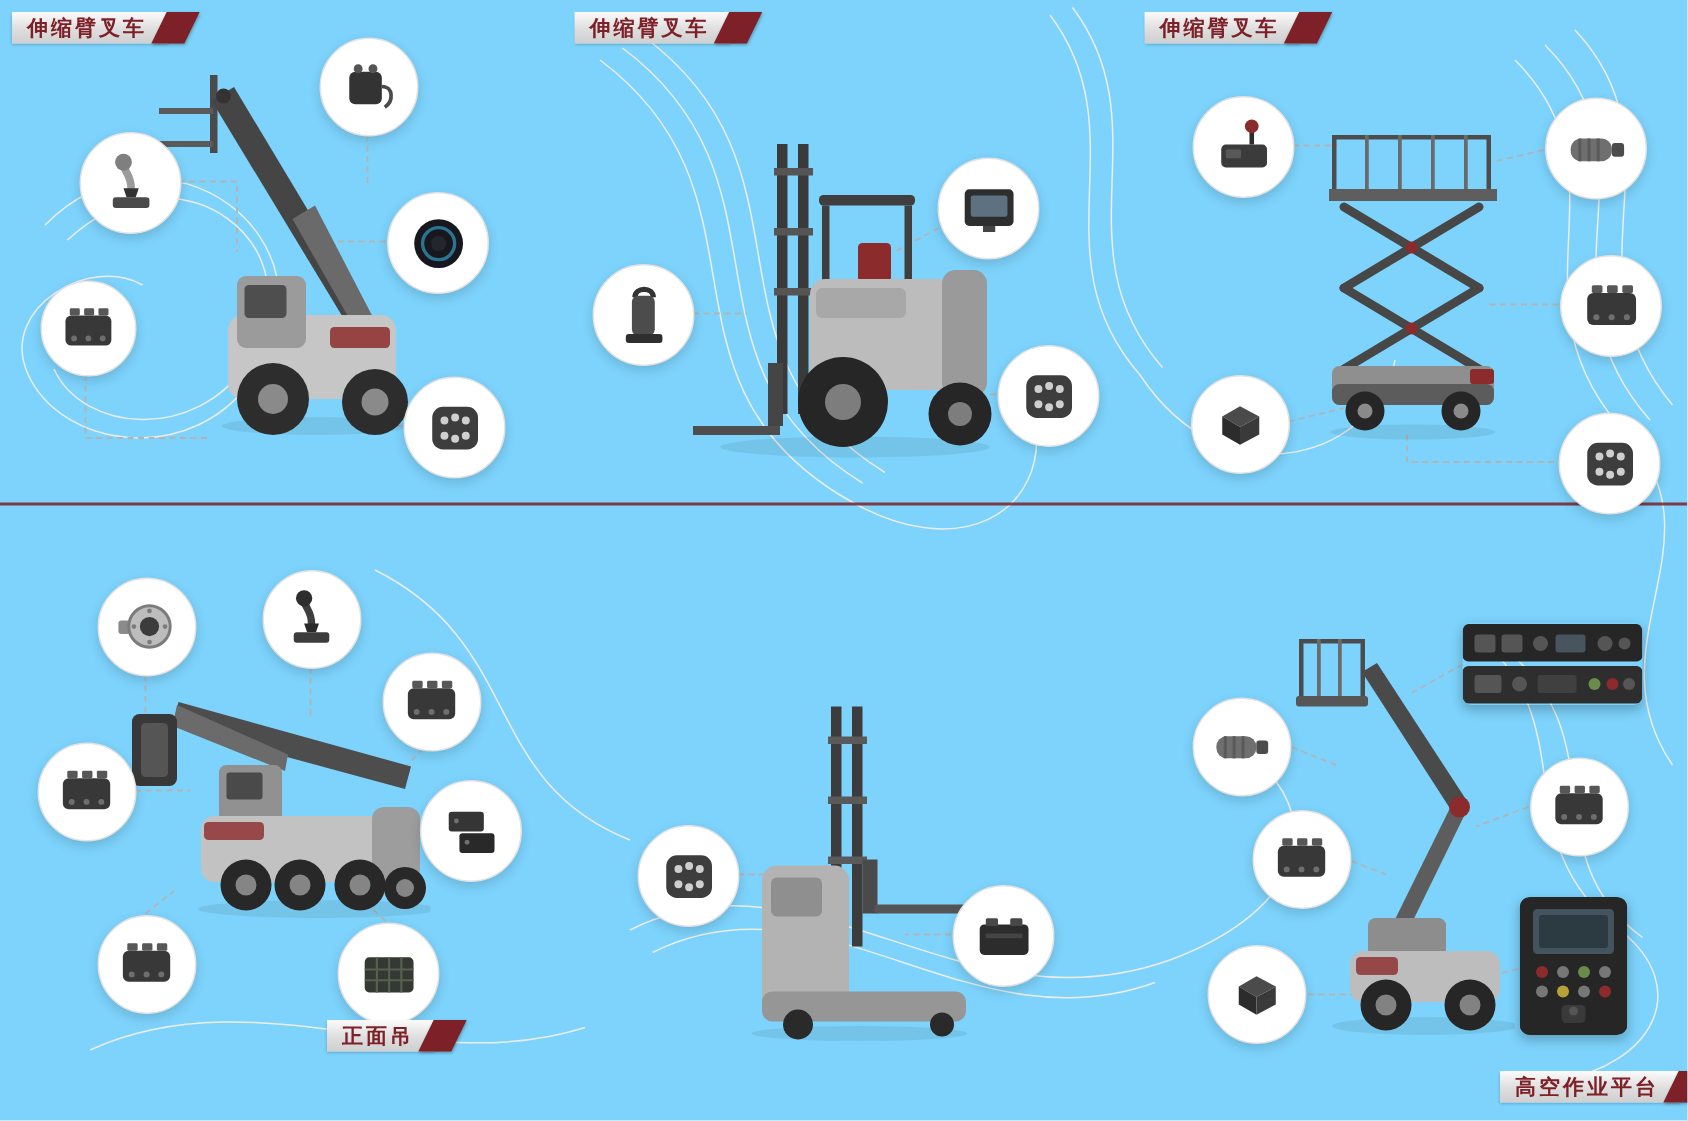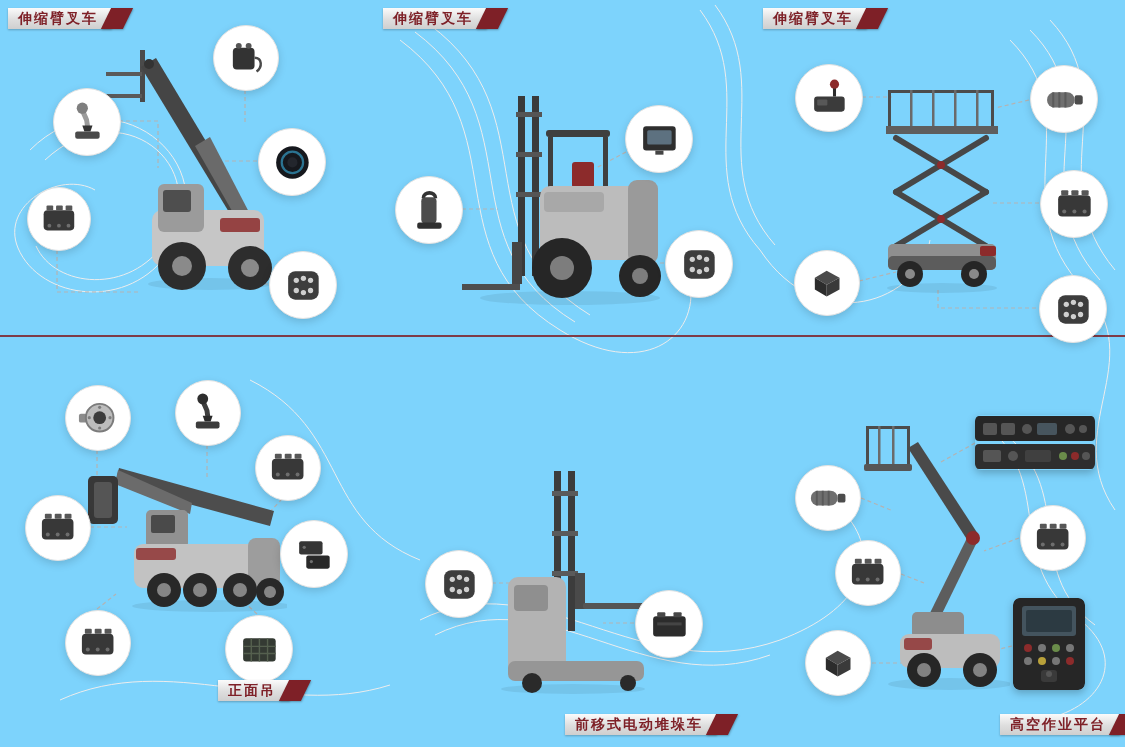--- a/index.html
+++ b/index.html
@@ -332,24 +332,20 @@
   </div>
   <div class="banner" style="left:763px;top:8px">
     <span class="banner-text">伸缩臂叉车</span>
     <span class="banner-ribbon"></span>
   </div>
 
   <div class="banner" style="left:218px;top:680px">
     <span class="banner-text">正面吊</span>
     <span class="banner-ribbon"></span>
   </div>
-  <div class="banner" style="left:565px;top:714px">
-    <span class="banner-text">前移式电动堆垛车</span>
-    <span class="banner-ribbon"></span>
-  </div>
   <div class="banner" style="left:1000px;top:714px">
     <span class="banner-text">高空作业平台</span>
     <span class="banner-ribbon"></span>
   </div>
 
   <svg class="vehicle" style="left:100px;top:28px" width="180" height="265">
       <use href="#veh-telehandler"></use>
     </svg>
   <svg class="vehicle" style="left:460px;top:92px" width="210" height="215">
       <use href="#veh-forklift"></use>

